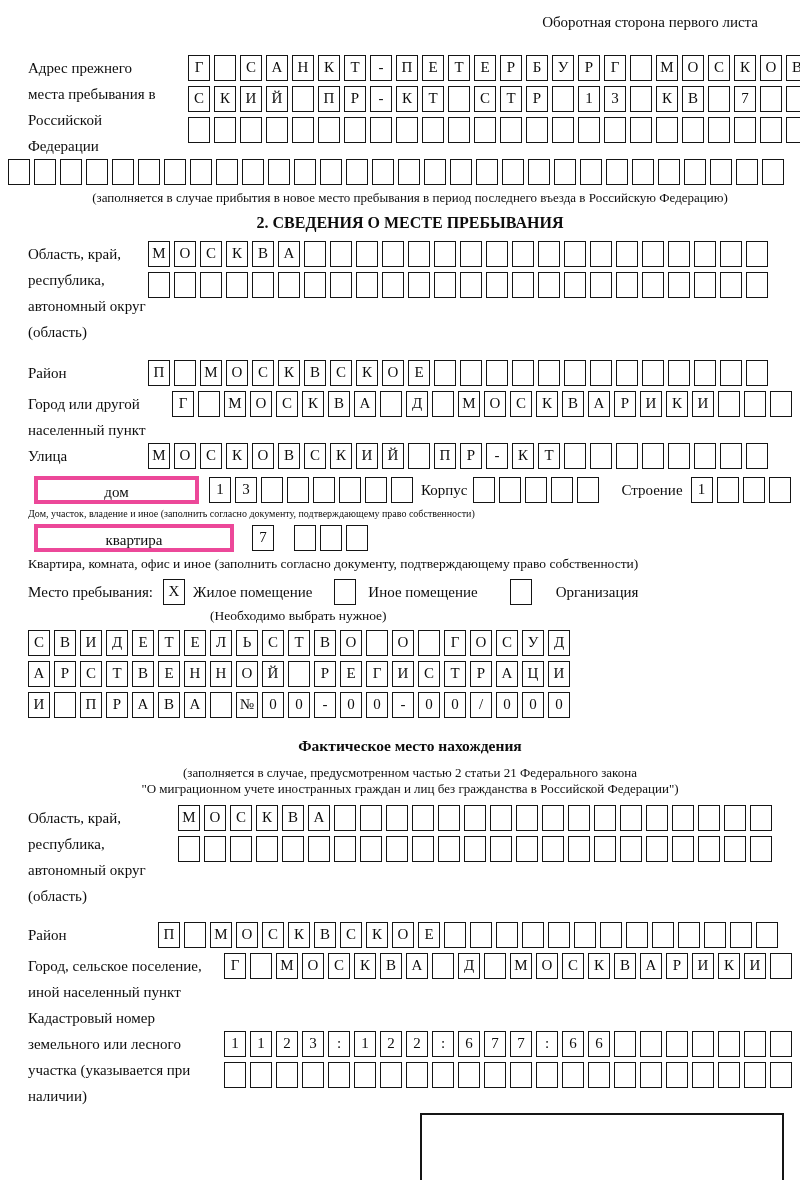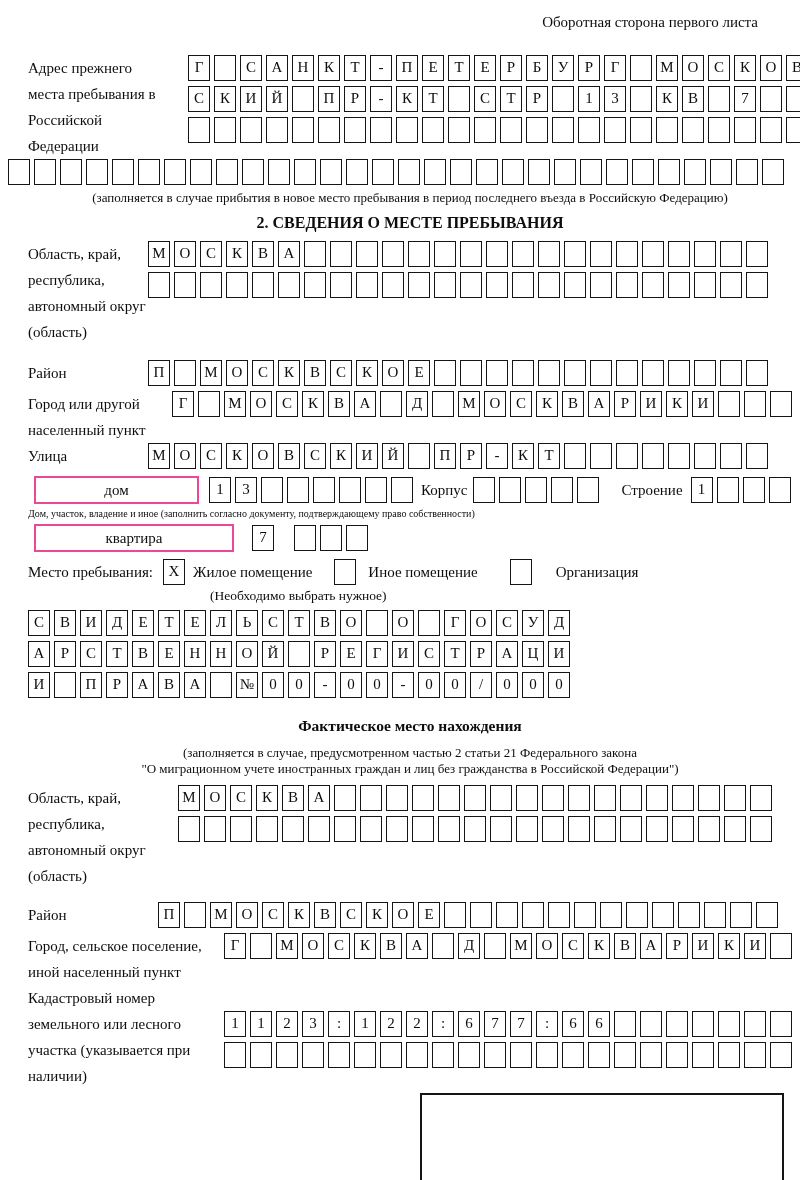--- a/index.html
+++ b/index.html
@@ -22,21 +22,21 @@
   .cell {
     display: inline-block; width: 22px; height: 26px; margin-right: 4px;
     border: 1.6px solid #151515; text-align: center;
     font-size: 15px; line-height: 23px; flex: 0 0 auto;
     font-family: "Liberation Serif", "DejaVu Serif", serif;
   }
   .caption { font-size: 13px; text-align: center; }
   .heading { font-size: 16px; font-weight: bold; text-align: center; }
 
   .wide-box {
-    border: 2px solid #ec4899; height: 28px; text-align: center;
+    border: 4px solid #ec4899; height: 28px; text-align: center;
     font-size: 15px; line-height: 25px; flex: 0 0 auto;
   }
   .inline-lbl { font-size: 15px; line-height: 28px; flex: 0 0 auto; }
 
   .checkbox {
     display: inline-block; width: 22px; height: 26px; border: 1.6px solid #151515;
     text-align: center; font-size: 15px; line-height: 23px; flex: 0 0 auto;
   }
 
   .stamp-box { width: 364px; height: 170px; border: 2px solid #151515; margin-left: 392px; }
@@ -355,20 +355,21 @@
     <div class="wide-box" style="width:200px; margin-left:6px;">квартира</div>
     <div class="cellrow" style="margin:0 8px 0 10px;">
         <span class="cell">7</span>
       </div>
     <div class="cellrow" style="margin:0;">
         <span class="cell"></span>
         <span class="cell"></span>
         <span class="cell"></span>
       </div>
   </div>
+  <div class="caption" style="text-align:left; font-size:13.5px; margin-top:4px;">Квартира, комната, офис и иное (заполнить согласно документу, подтверждающему право собственности)</div>
 
   <div class="form-row" style="margin-top:6px; align-items:center;">
     <div class="inline-lbl">Место пребывания:</div>
     <span class="checkbox" style="margin-left:10px;">X</span>
     <div class="inline-lbl" style="margin-left:8px;">Жилое помещение</div>
     <span class="checkbox" style="margin-left:22px;"></span>
     <div class="inline-lbl" style="margin-left:12px;">Иное помещение</div>
     <span class="checkbox" style="margin-left:32px;"></span>
     <div class="inline-lbl" style="margin-left:24px;">Организация</div>
   </div>

